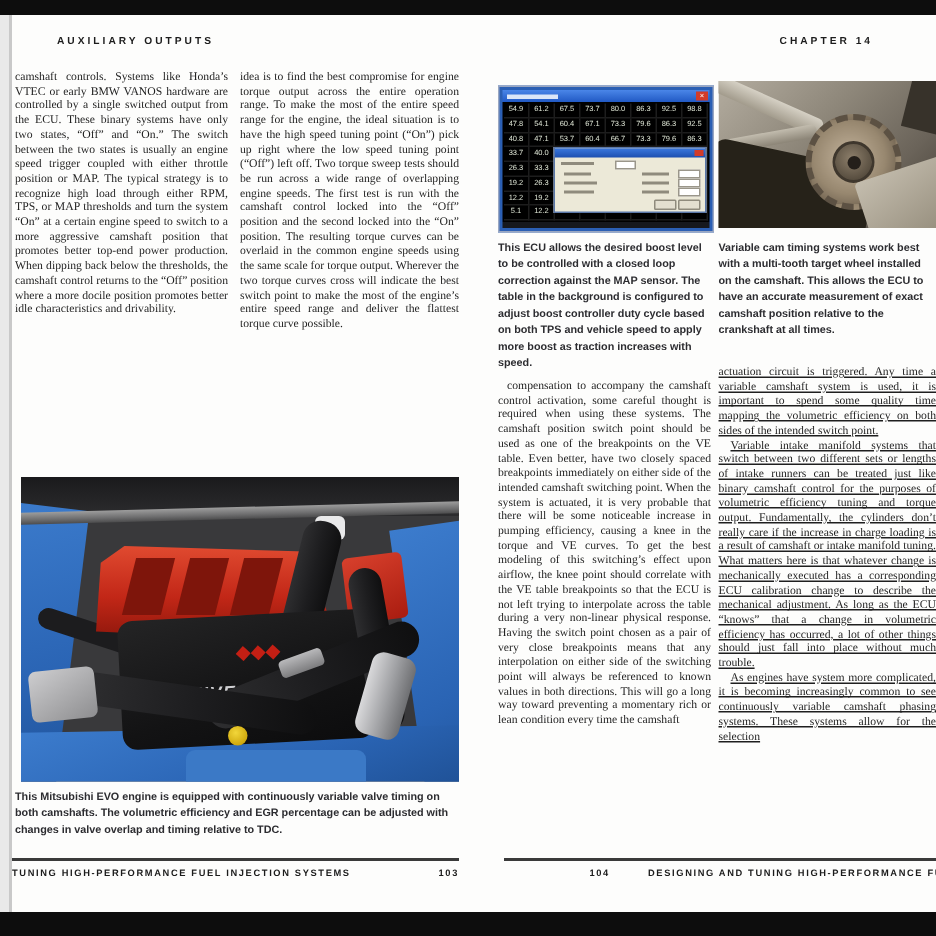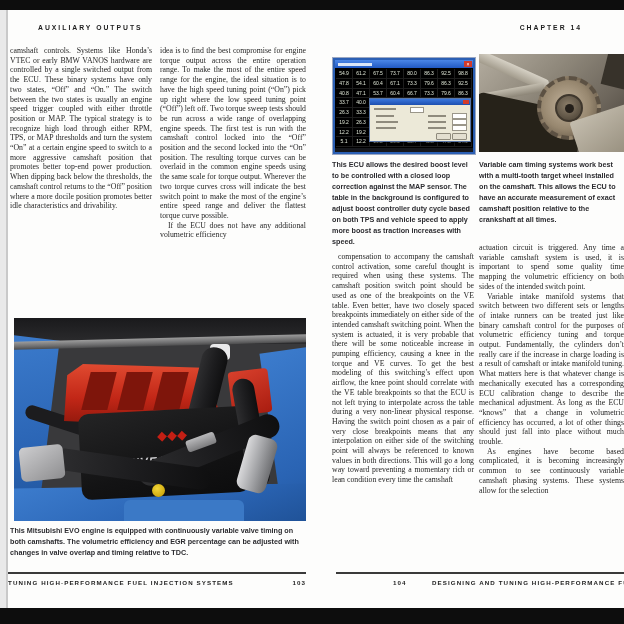--- a/index.html
+++ b/index.html
@@ -21,21 +21,21 @@
   .head-left{left:38px;top:24px;}
   .head-right{left:432px;top:24px;width:150px;text-align:right;}
 
   
   .col{font-size:7.8px;line-height:9.7px;color:#1f1f1f;text-align:justify;}
   .col p{margin:0;}
   .col p.indent{text-indent:8px;}
   .lp-col1{left:10px;top:46px;width:142px;}
   .lp-col2{left:160px;top:46px;width:146px;}
   .rp-col1{left:332px;top:252px;width:142px;}
-  .rp-col2{left:479px;top:243px;width:145px;}
+  .rp-col2{left:479px;top:243px;width:145px;text-decoration:underline;}
 
   
   .caption{font-family:"Liberation Sans",sans-serif;font-weight:bold;
            font-size:7.2px;line-height:11px;color:#2c2c30;}
   .cap-left{left:10px;top:525px;width:296px;}
   .cap-r1{left:332px;top:159px;width:142px;}
   .cap-r2{left:479px;top:159px;width:145px;}
 
   
   .foot-rule{height:2px;background:#3a3a3a;}
@@ -138,21 +138,20 @@
 <div class="abs spread"></div>
 <div class="abs page-edge"></div>
 
 <div class="abs running-head head-left">AUXILIARY OUTPUTS</div>
 
 <div class="abs col lp-col1">
   <p>camshaft controls. Systems like Honda’s VTEC or early BMW VANOS hardware are controlled by a single switched output from the ECU. These binary systems have only two states, “Off” and “On.” The switch between the two states is usually an engine speed trigger coupled with either throttle position or MAP. The typical strategy is to recognize high load through either RPM, TPS, or MAP thresholds and turn the system “On” at a certain engine speed to switch to a more aggressive camshaft position that promotes better top-end power production. When dipping back below the thresholds, the camshaft control returns to the “Off” position where a more docile position promotes better idle characteristics and drivability.</p>
 </div>
 <div class="abs col lp-col2">
   <p>idea is to find the best compromise for engine torque output across the entire operation range. To make the most of the entire speed range for the engine, the ideal situation is to have the high speed tuning point (“On”) pick up right where the low speed tuning point (“Off”) left off. Two torque sweep tests should be run across a wide range of overlapping engine speeds. The first test is run with the camshaft control locked into the “Off” position and the second locked into the “On” position. The resulting torque curves can be overlaid in the common engine speeds using the same scale for torque output. Wherever the two torque curves cross will indicate the best switch point to make the most of the engine’s entire speed range and deliver the flattest torque curve possible.</p>
-  <p class="indent">If the ECU does not have any additional volumetric efficiency</p>
 </div>
 
 <div class="abs photo">
   <div class="abs eng-top"></div>
   <div class="abs blue blue-l"></div>
   <div class="abs blue blue-r"></div>
   <div class="abs strut"></div>
   <div class="abs blue blue-b"></div>
   <div class="abs blue-b2"></div>
   <div class="abs resv"></div>
@@ -294,20 +293,20 @@
 
 <div class="abs caption cap-r1">This ECU allows the desired boost level to be controlled with a closed loop correction against the MAP sensor. The table in the background is configured to adjust boost controller duty cycle based on both TPS and vehicle speed to apply more boost as traction increases with speed.</div>
 <div class="abs caption cap-r2">Variable cam timing systems work best with a multi-tooth target wheel installed on the camshaft. This allows the ECU to have an accurate measurement of exact camshaft position relative to the crankshaft at all times.</div>
 
 <div class="abs col rp-col1">
   <p style="text-indent:6px;">compensation to accompany the camshaft control activation, some careful thought is required when using these systems. The camshaft position switch point should be used as one of the breakpoints on the VE table. Even better, have two closely spaced breakpoints immediately on either side of the intended camshaft switching point. When the system is actuated, it is very probable that there will be some noticeable increase in pumping efficiency, causing a knee in the torque and VE curves. To get the best modeling of this switching’s effect upon airflow, the knee point should correlate with the VE table breakpoints so that the ECU is not left trying to interpolate across the table during a very non-linear physical response. Having the switch point chosen as a pair of very close breakpoints means that any interpolation on either side of the switching point will always be referenced to known values in both directions. This will go a long way toward preventing a momentary rich or lean condition every time the camshaft</p>
 </div>
 <div class="abs col rp-col2">
   <p>actuation circuit is triggered. Any time a variable camshaft system is used, it is important to spend some quality time mapping the volumetric efficiency on both sides of the intended switch point.</p>
   <p class="indent">Variable intake manifold systems that switch between two different sets or lengths of intake runners can be treated just like binary camshaft control for the purposes of volumetric efficiency tuning and torque output. Fundamentally, the cylinders don’t really care if the increase in charge loading is a result of camshaft or intake manifold tuning. What matters here is that whatever change is mechanically executed has a corresponding ECU calibration change to describe the mechanical adjustment. As long as the ECU “knows” that a change in volumetric efficiency has occurred, a lot of other things should just fall into place without much trouble.</p>
-  <p class="indent">As engines have become based complicated, it is becoming increasingly common to see continuously variable camshaft phasing systems. These systems allow for the selection</p>
+  <p class="indent">As engines have system more complicated, it is becoming increasingly common to see continuously variable camshaft phasing systems. These systems allow for the selection</p>
 </div>
 
 <div class="abs foot-rule fr-right"></div>
 <div class="abs foot foot-num-r">104</div>
 <div class="abs foot foot-title-r">DESIGNING AND TUNING HIGH-PERFORMANCE FUEL IN</div>
 
 <div class="abs bar-bottom"></div>
 
 </body></html>

